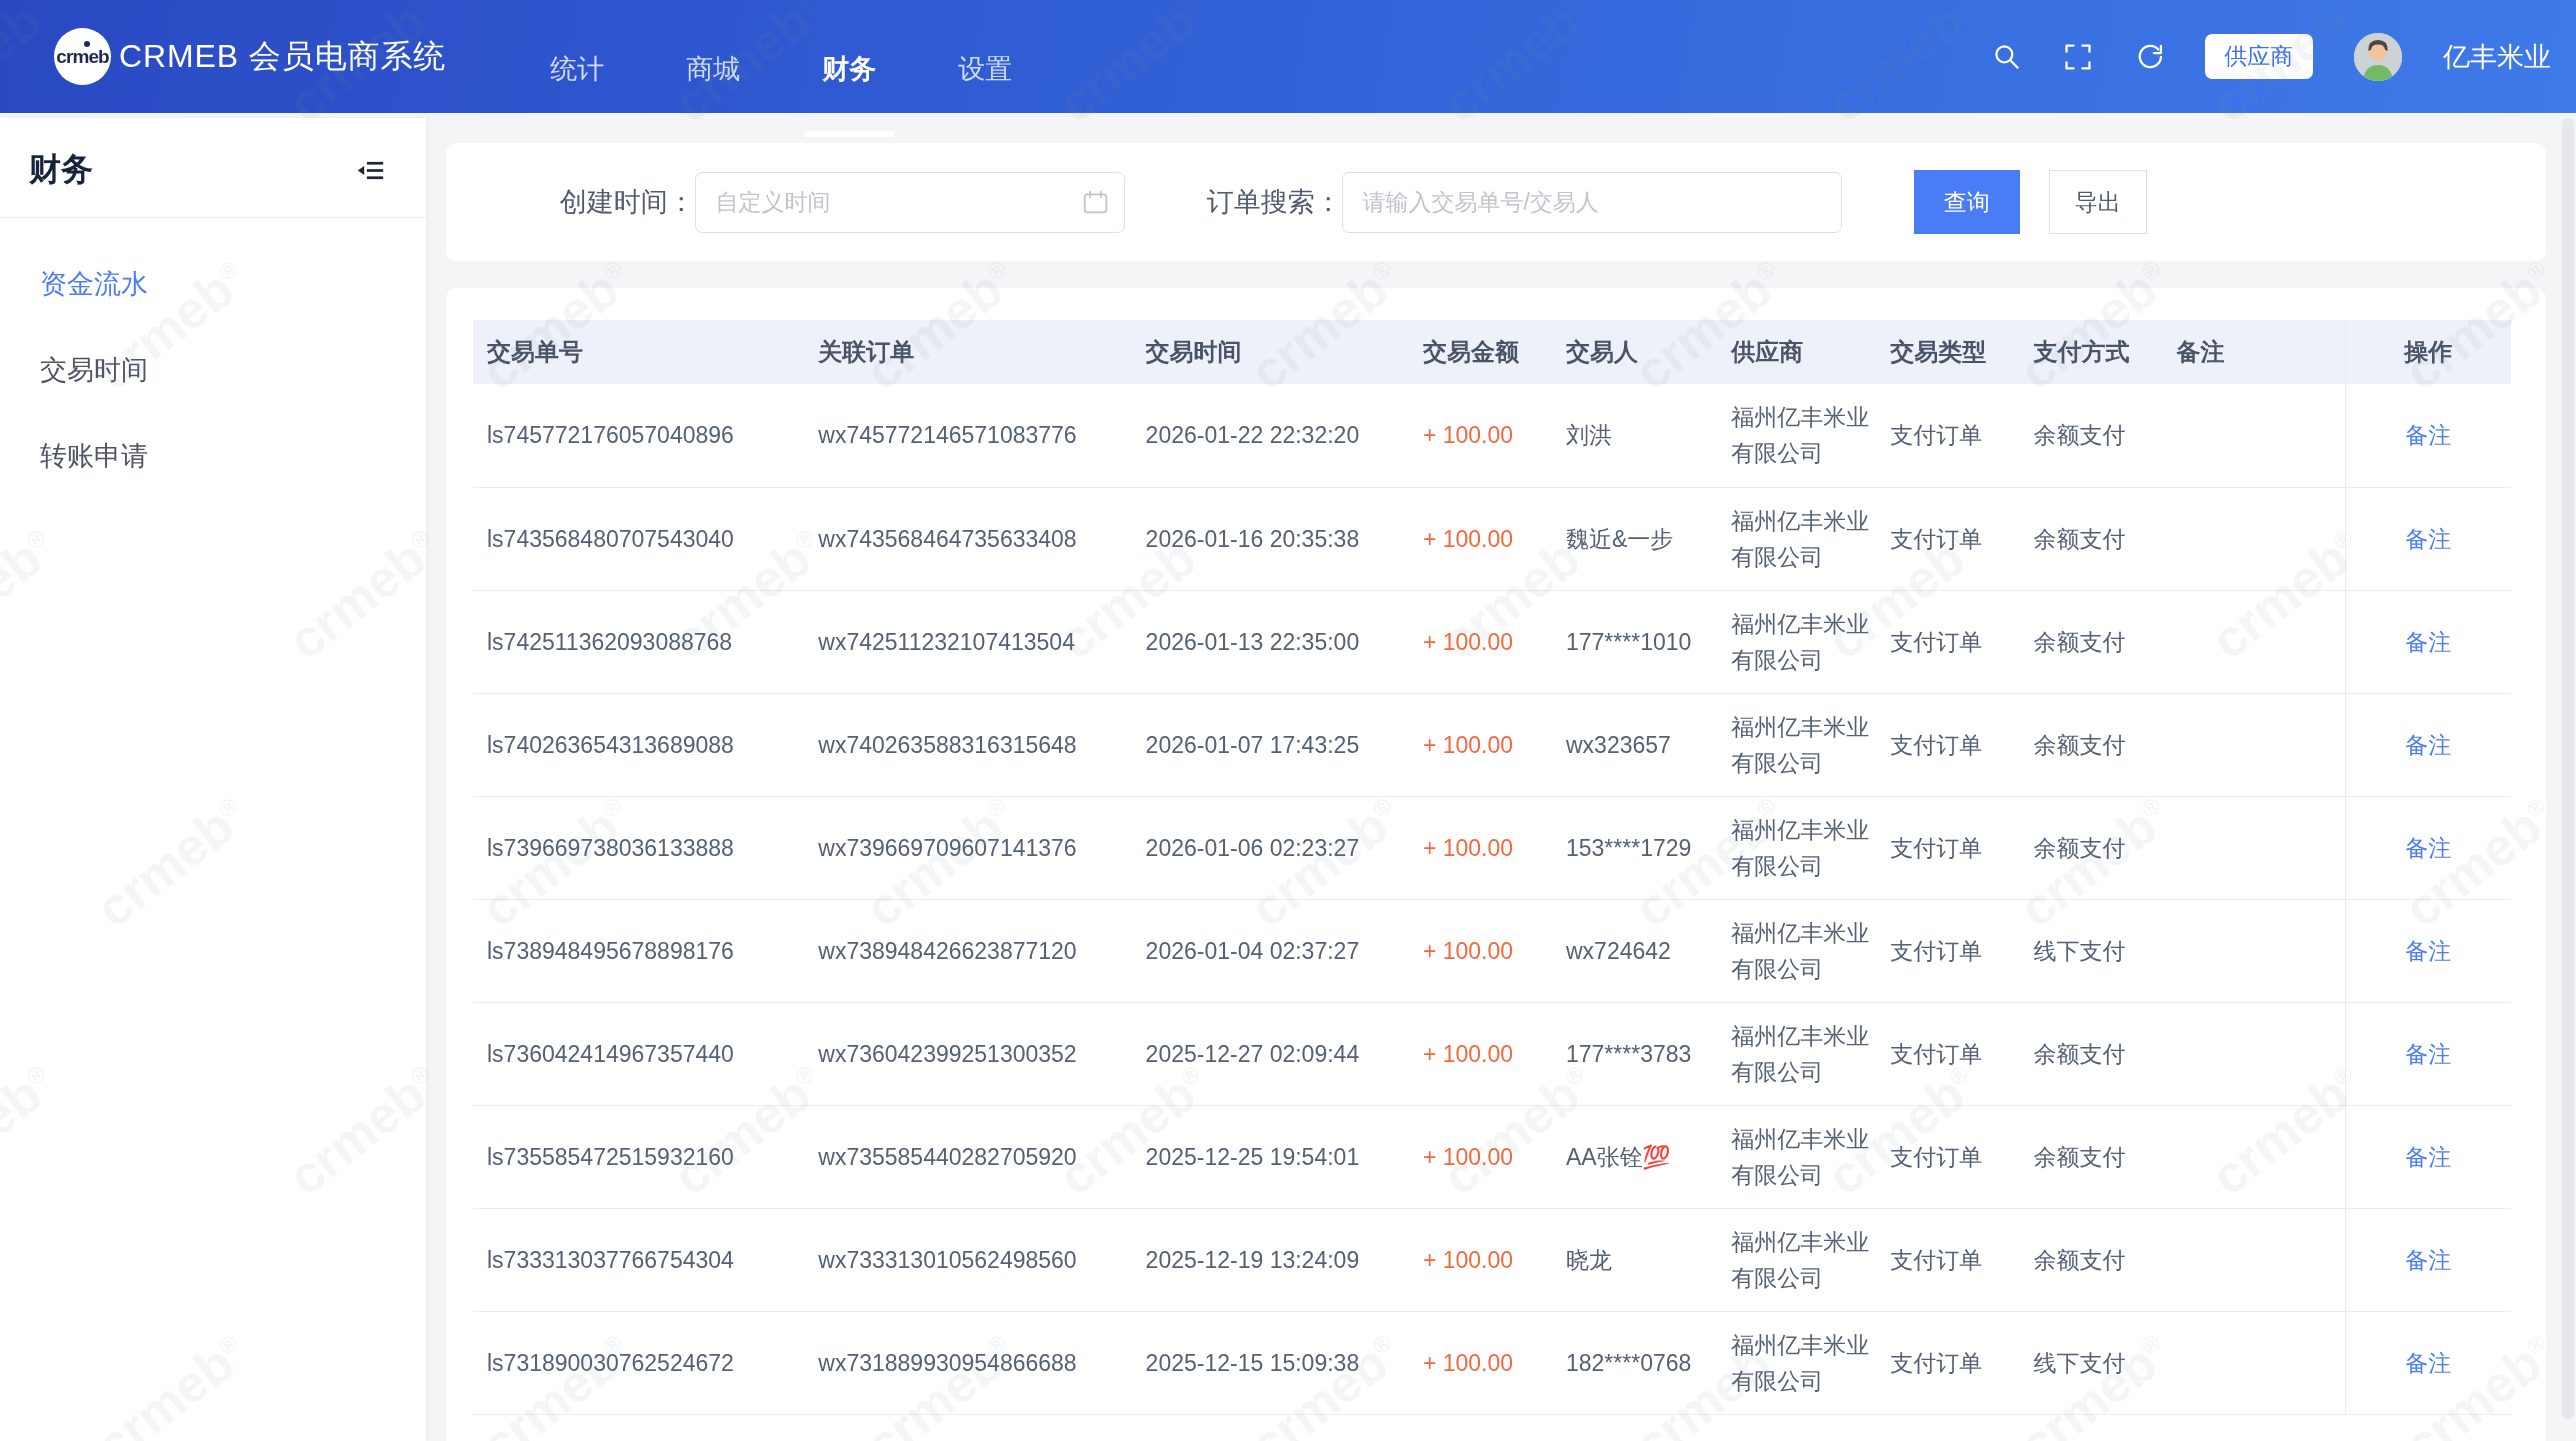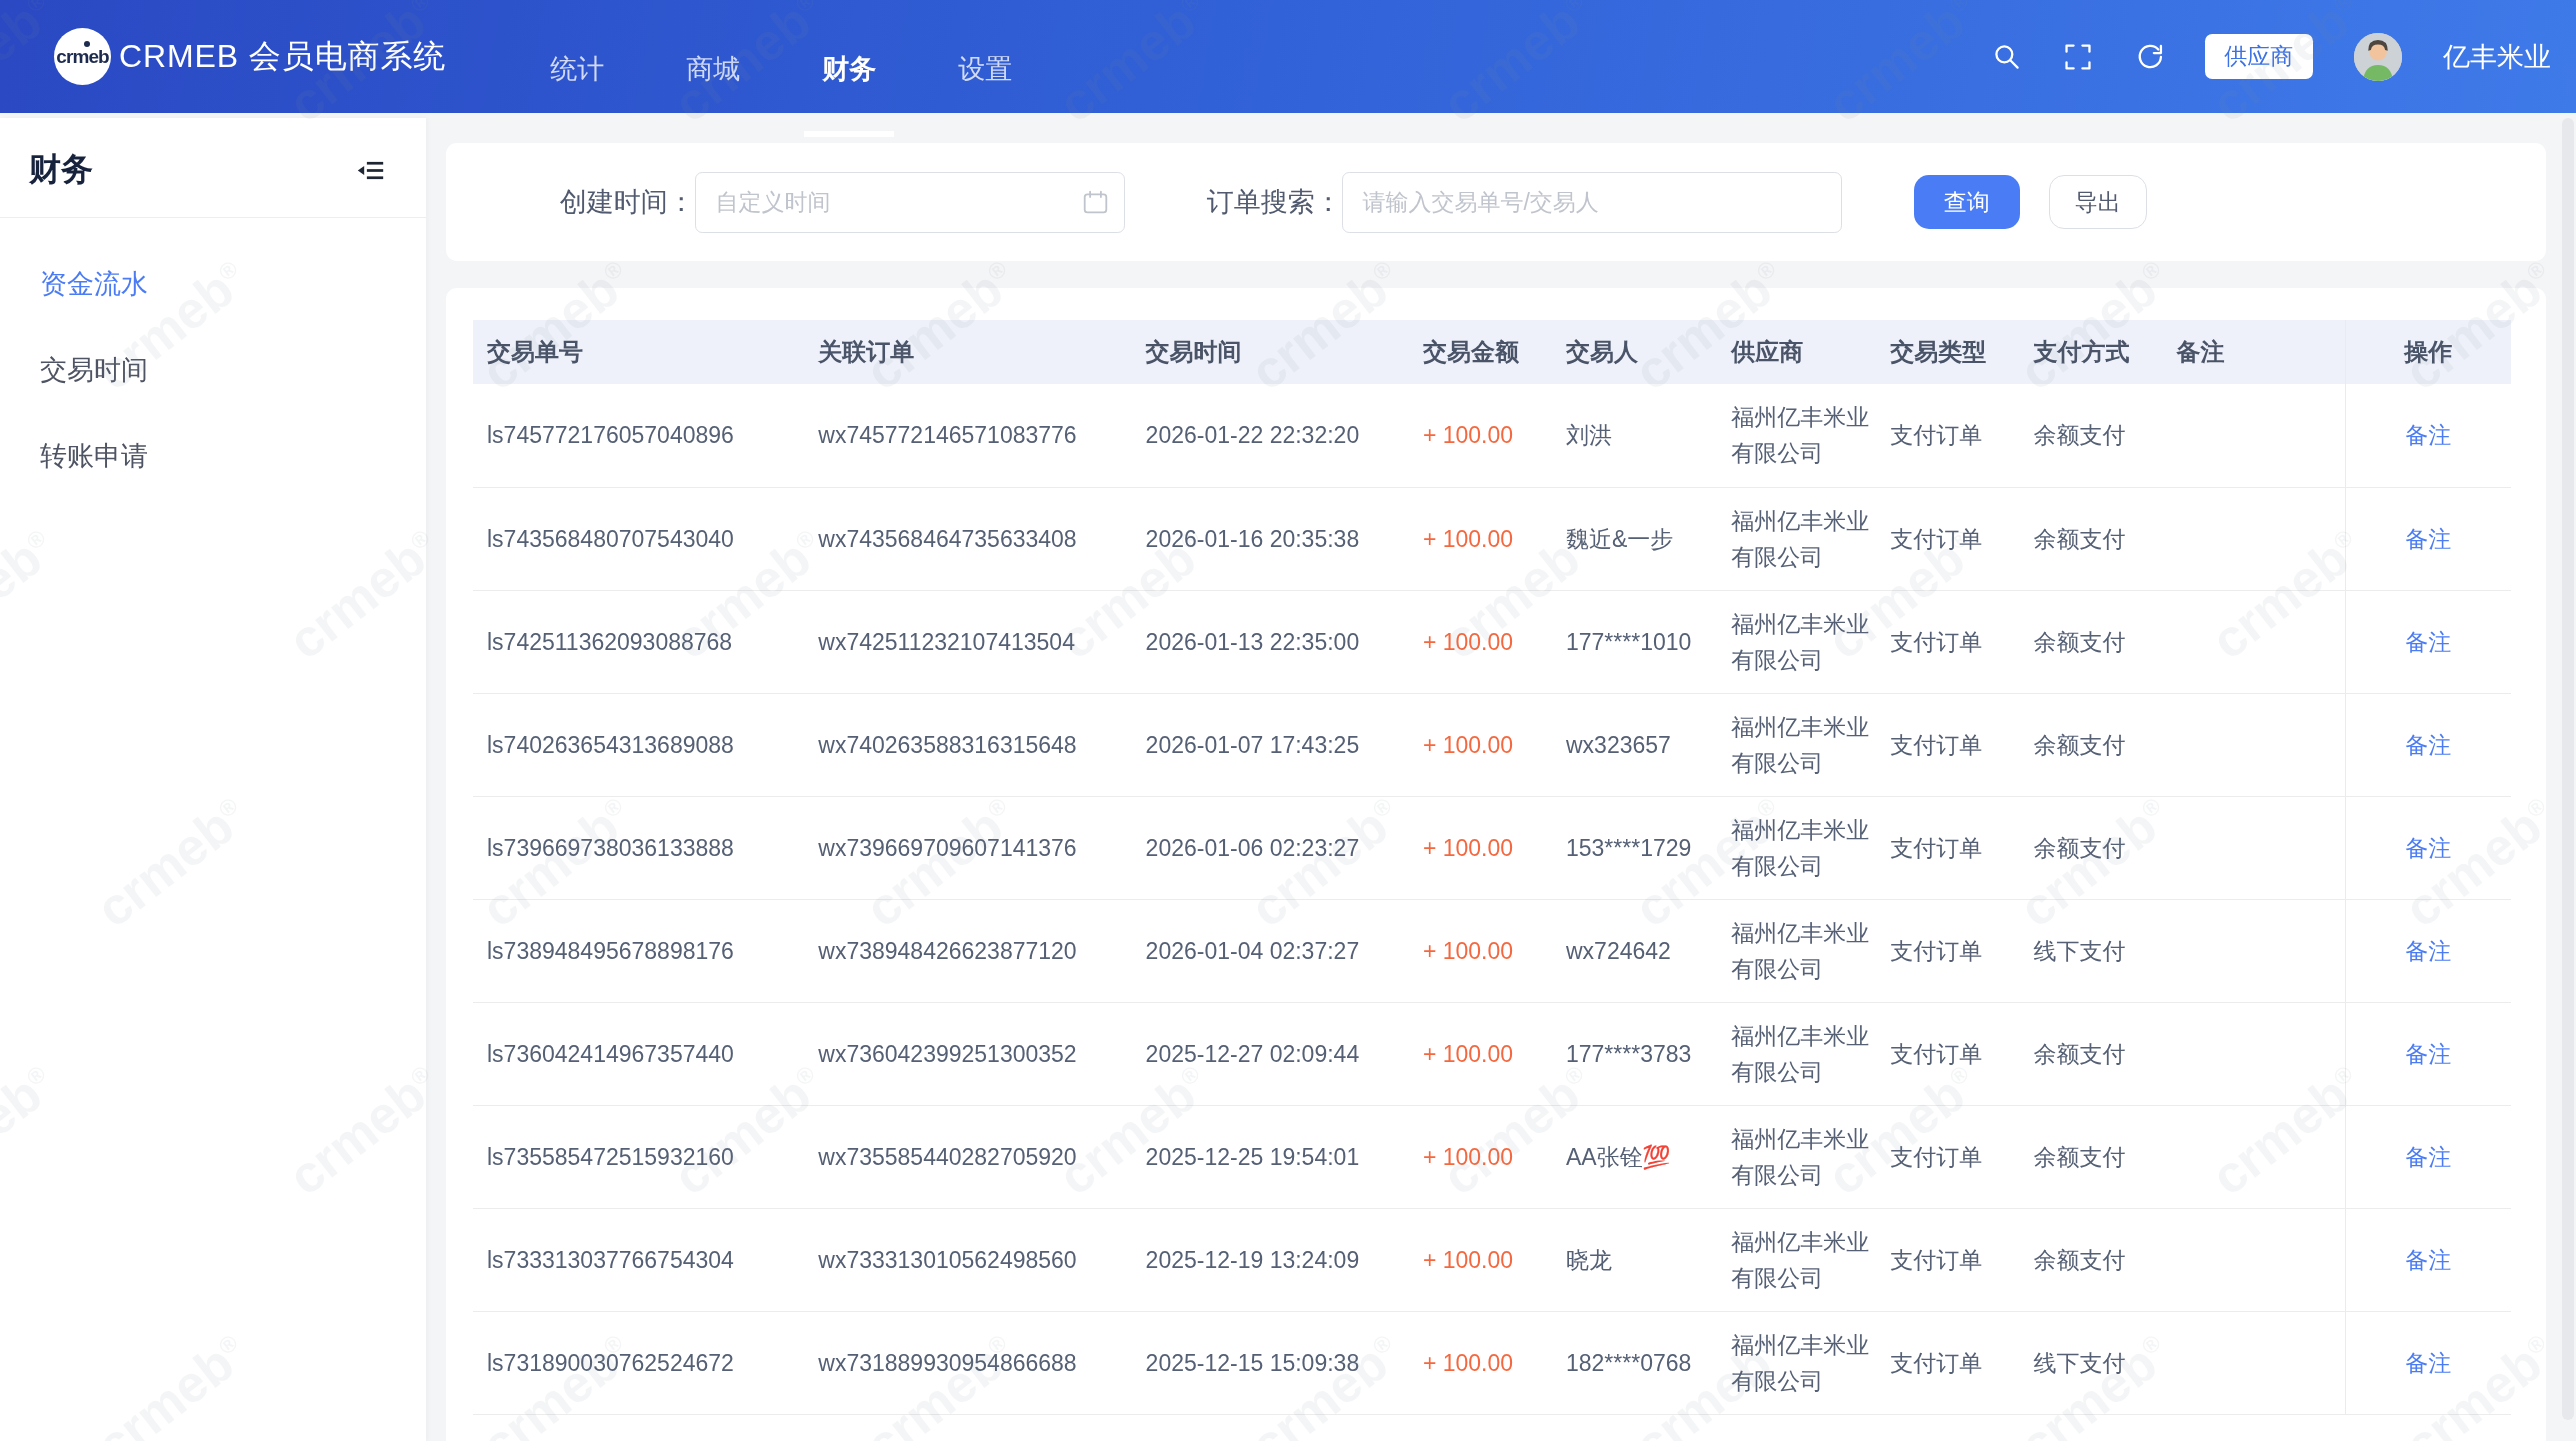--- a/index.html
+++ b/index.html
@@ -45,21 +45,21 @@
   .f-label { font-size:27px; color:#515a6e; flex:none; }
   .f-input { position:relative; display:flex; align-items:center; }
   .f-input input { height:61px; border:1.8px solid #dcdfe6; border-radius:7.2px; font-size:23px;
                    color:#515a6e; padding:0 54px 0 19.7px; outline:none;
                    font-family:"Liberation Sans","DejaVu Sans",sans-serif; }
   .f-input input::placeholder { color:#c0c4cc; }
   .date-input input { width:430px; }
   .search-input input { width:500px; padding-right:19.7px; }
   .cal-icon { position:absolute; right:16px; width:27px; height:27px; pointer-events:none; }
   .gap1 { width:82px; flex:none; } .gap2 { width:72px; flex:none; }
-  .btn { height:54px; border-radius:15px; font-size:23px; cursor:pointer; border:none;
+  .btn { height:64px; border-radius:0; font-size:23px; cursor:pointer; border:none;
          font-family:"Liberation Sans","DejaVu Sans",sans-serif; }
   .btn-primary { width:106px; background:#4a7df5; color:#fff; }
   .btn-plain { width:98px; background:#fff; color:#515a6e; border:1.8px solid #dcdfe6; margin-left:29px; }
 
   
   .table-card { margin-top:27px; padding:32px 36px 0 27px; height:1252px; }
   table { border-collapse:collapse; table-layout:fixed; width:2038px; }
   thead th { background:#eef1f9; height:64px; font-size:24px; font-weight:600; color:#4a5468;
              text-align:left; padding-left:14.3px; }
   tbody td { height:103px; font-size:23px; color:#556075; padding-left:14.3px;

